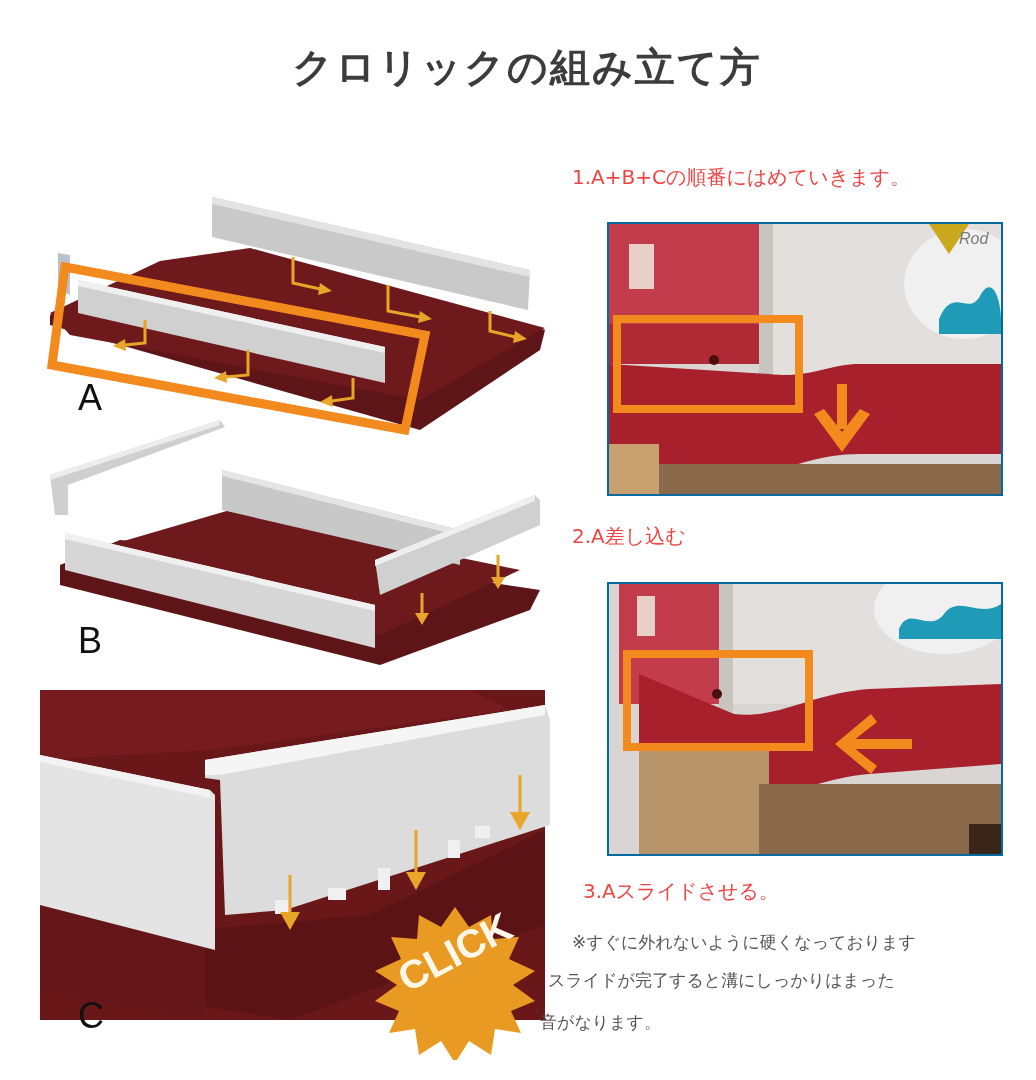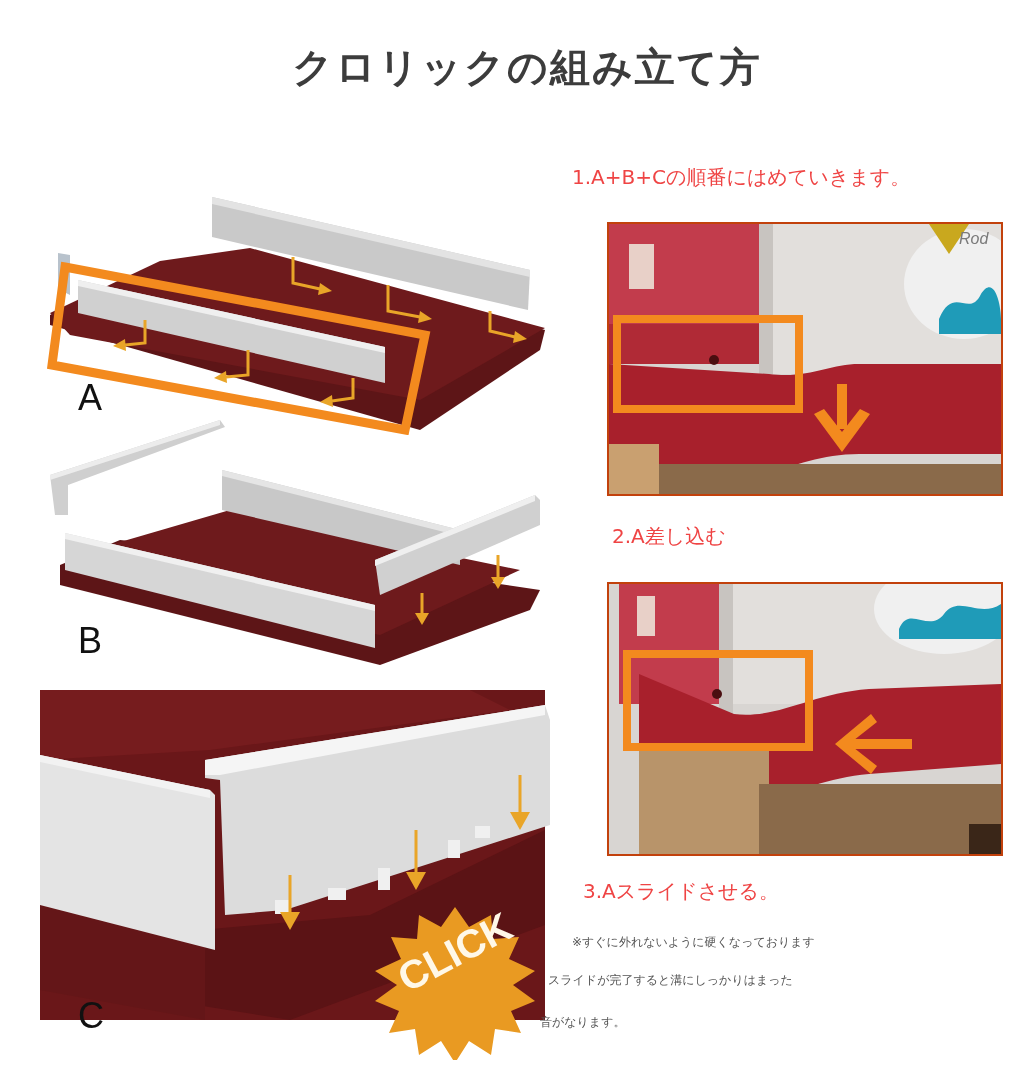--- a/index.html
+++ b/index.html
@@ -2,23 +2,23 @@
 <html><head>
   <meta charset="utf-8">
   <style>
     html, body { margin: 0; padding: 0; background: #ffffff; }
     body { width: 1036px; height: 1080px; position: relative; overflow: hidden;
            font-family: "DejaVu Sans", sans-serif; color: #444; }
     .title { position: absolute; left: 9px; top: 40px; width: 1036px; text-align: center;
              font-size: 40px; font-weight: bold; color: #3c3c3c; letter-spacing: 2px; }
     .abs { position: absolute; }
     .step-label { font-size: 20px; color: #ef4444; white-space: nowrap; }
-    .note { font-size: 12px; color: #555; white-space: nowrap; line-height: 34px; }
+    .note { font-size: 17px; color: #555; white-space: nowrap; line-height: 34px; }
     .letter { font-family: "Liberation Sans", sans-serif; font-size: 36px; color: #111; }
-    .photo { border: 2px solid #c2410c; overflow: hidden; }
+    .photo { border: 2px solid #0369a1; overflow: hidden; }
     svg { display: block; }
   </style>
 </head>
 <body>
 
 <div class="title">クロリックの組み立て方</div>
 
 <div class="abs" style="left:40px;top:185px;width:520px;height:250px;">
   <svg width="520" height="250" viewBox="0 0 520 250">
 
@@ -148,21 +148,21 @@
     <rect x="0" y="240" width="392" height="30" fill="#8a6a4a"></rect>
     <rect x="0" y="220" width="50" height="50" fill="#c9a070"></rect>
     <rect x="8" y="95" width="182" height="90" fill="none" stroke="#f38a1e" stroke-width="8"></rect>
     <g>
       <rect x="228" y="160" width="10" height="45" fill="#f38a1e"></rect>
       <polygon points="205,190 215,185 233,208 251,185 261,190 233,228" fill="#f38a1e"></polygon>
     </g>
   </svg>
 </div>
 
-<div class="abs step-label" style="left:572px;top:523px;margin-left:40px;">2.A差し込む</div>
+<div class="abs step-label" style="left:572px;top:523px;">2.A差し込む</div>
 <div class="abs photo" style="left:607px;top:582px;width:392px;height:270px;">
   <svg width="392" height="270" viewBox="0 0 392 270">
     <rect width="392" height="270" fill="#d8d5d2"></rect>
     <rect x="10" y="0" width="100" height="120" fill="#c23c4c"></rect>
     <rect x="28" y="12" width="18" height="40" fill="#e8d0c8"></rect>
     <rect x="110" y="0" width="14" height="130" fill="#c8c4c0"></rect>
     <rect x="124" y="0" width="268" height="120" fill="#e2dfdc"></rect>
     <ellipse cx="335" cy="25" rx="70" ry="45" fill="#f0f0f0"></ellipse>
     <path d="M290,45 C300,20 320,50 335,30 C350,10 370,35 392,20 L392,55 L290,55 Z" fill="#1f9bb8"></path>
     <path d="M30,90 L125,130 C170,135 200,110 260,105 L392,100 L392,180 L260,190 C200,195 160,225 100,222 L60,220 L30,160 Z" fill="#a8202c"></path>

